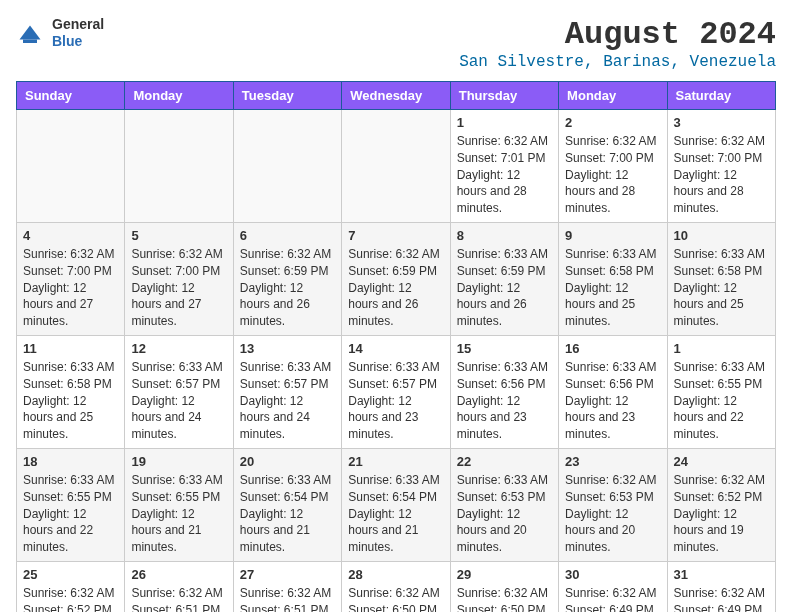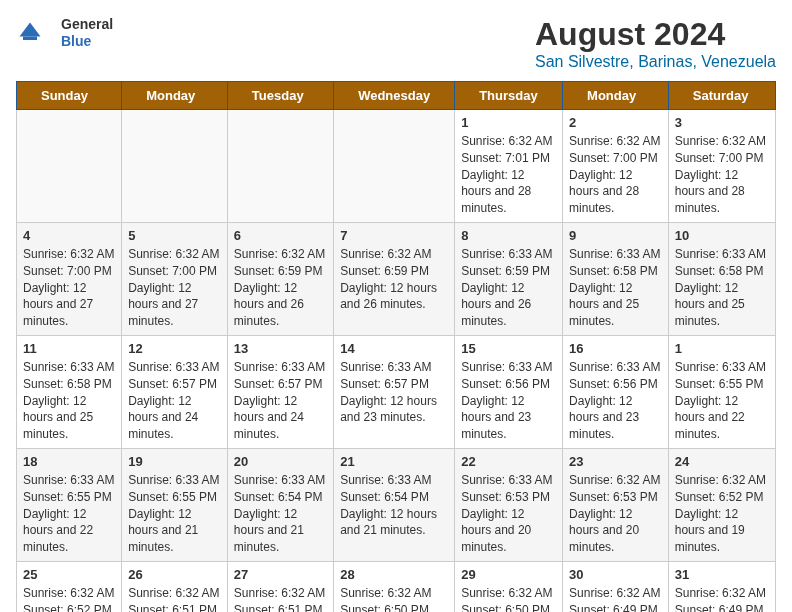--- a/index.html
+++ b/index.html
@@ -11,56 +11,58 @@
       padding: 16px;
     }
     .header {
       display: flex;
       justify-content: space-between;
       align-items: flex-start;
       margin-bottom: 10px;
     }
     .logo {
       display: flex;
-      align-items: center;
-      gap: 17px;
+      align-items: flex-end;
+      gap: 8px;
     }
     .logo-text {
       font-size: 14px;
       font-weight: bold;
       line-height: 1.2;
     }
     .logo-general { color: #333; }
     .logo-blue { color: #2a6db5; margin-top: 14px; }
     .logo-icon {
       width: 28px;
       height: 28px;
     }
     .title-block {
+      text-align: right;
+      font-family: Liberation Mono, monospace;
     }
     .title-block h1 {
       font-size: 32px;
       font-weight: bold;
       color: #333;
     }
     .title-block h2 {
       font-size: 16px;
       font-weight: normal;
       color: #0369a1;
     }
     .calendar {
       width: 100%;
       border-collapse: collapse;
       border: 1px solid #ccc;
     }
     .calendar th {
-      background-color: #a16207;
+      background-color: #8b5cf6;
       color: #fff;
       text-align: left;
-      padding: 6px 24px;
+      padding: 6px 8px;
       font-size: 13px;
       border: 1px solid #1e5a9a;
     }
     .calendar td {
       vertical-align: top;
       padding: 5px 6px;
       border: 1px solid #ccc;
       width: 108px;
       min-height: 90px;
       font-size: 11px;

